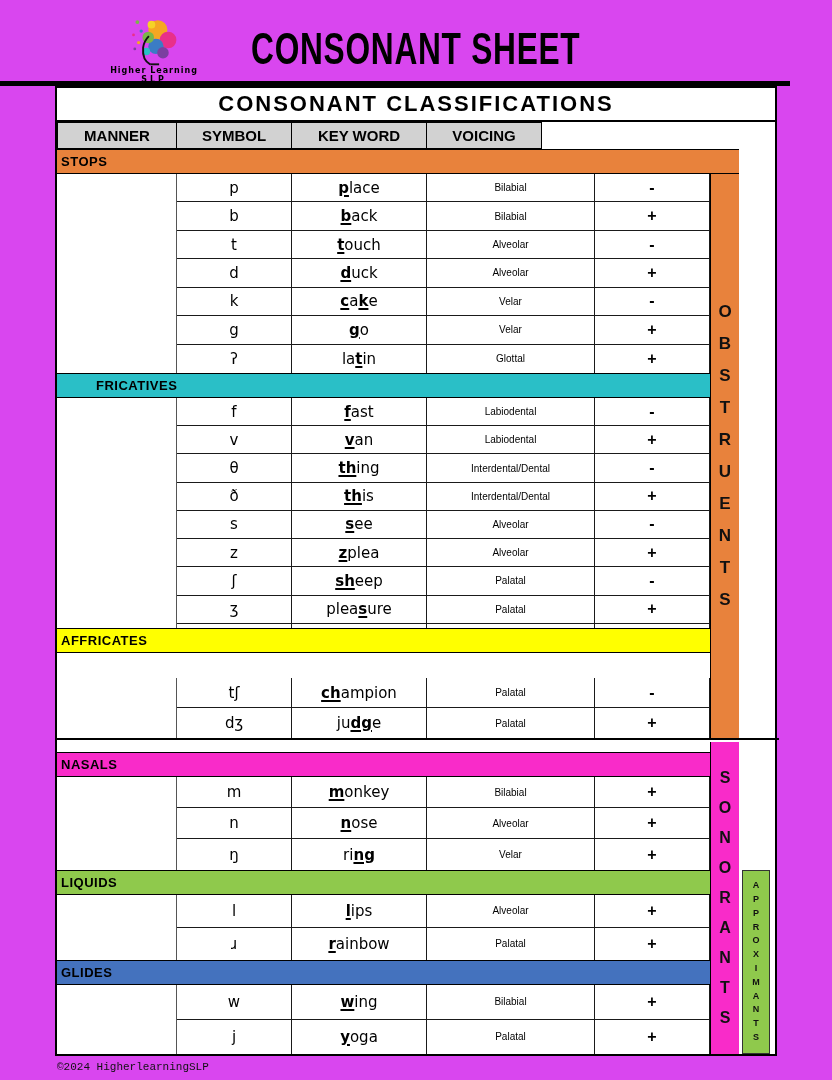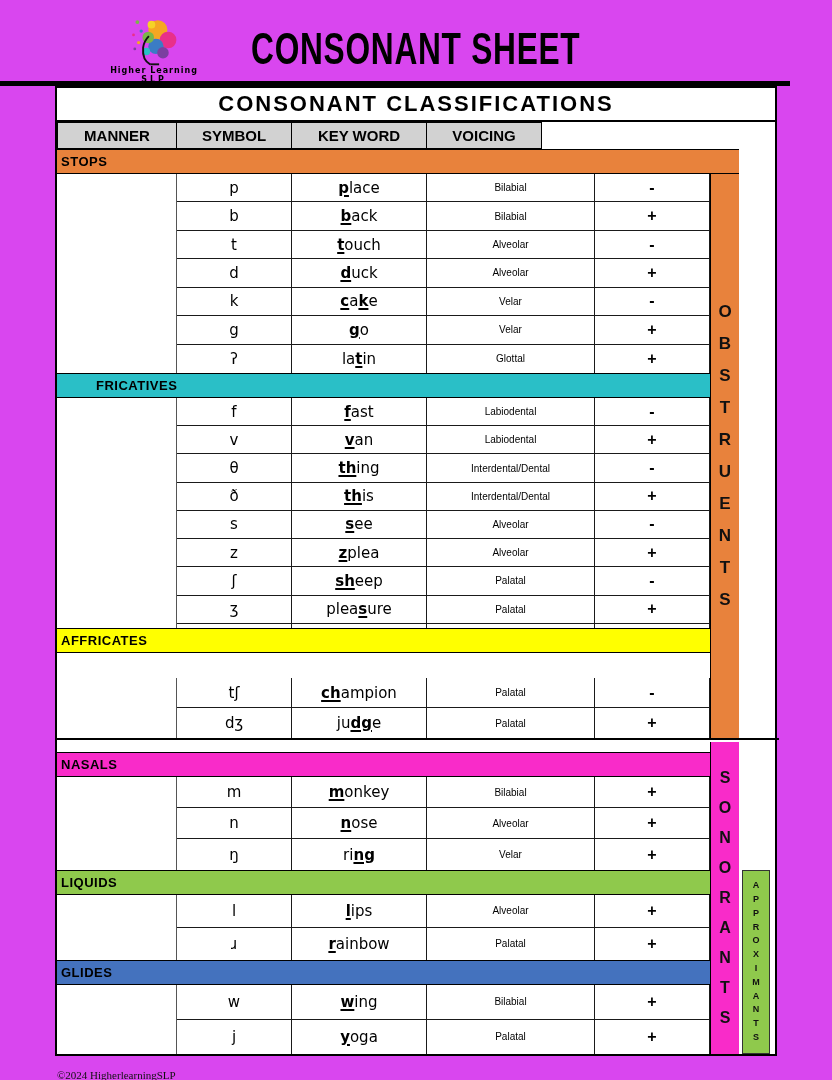--- a/index.html
+++ b/index.html
@@ -69,21 +69,21 @@
   #banner-affricates{top:540px;width:653px;}
   #rows-affricates{top:590px;height:60px;}
   #banner-nasals{top:664px;width:653px;}
   #rows-nasals{top:689px;height:93px;}
   #banner-liquids{top:782px;width:653px;}
   #rows-liquids{top:807px;height:65px;}
   #banner-glides{top:872px;width:653px;}
   #rows-glides{top:897px;height:69px;}
 
   .footer{position:absolute;left:57px;top:1061px;font-size:11px;color:#111;
-          font-family:Liberation Serif, serif;margin-top:8px;}
+          font-family:Liberation Mono, monospace;}
 </style>
 </head>
 <body>
 
 <div class="page">
 
   <div class="logo">
     <svg width="64" height="52" viewBox="0 0 100 80">
       <circle cx="56" cy="24" r="15" fill="#F5A623"></circle>
       <circle cx="72" cy="40" r="13" fill="#E8308A"></circle>

